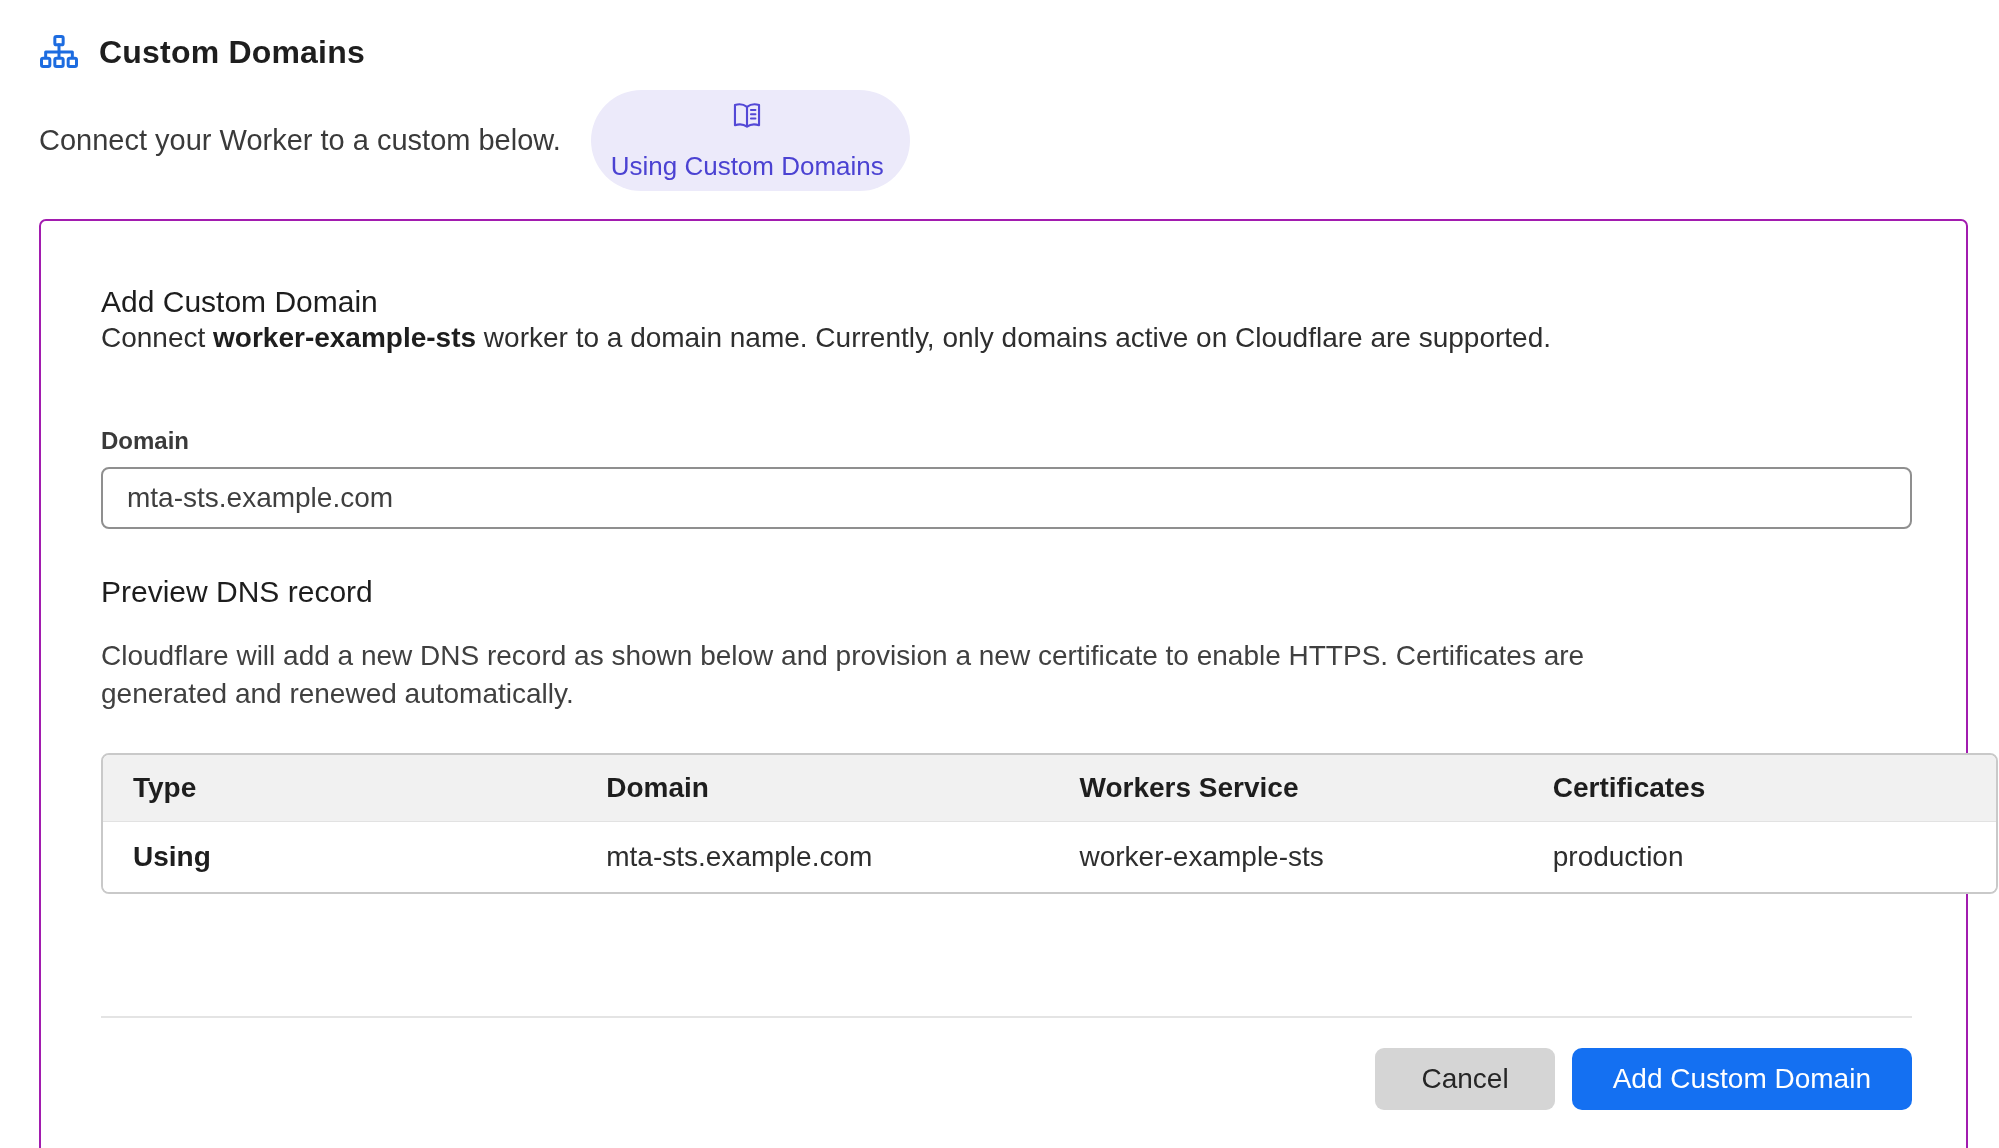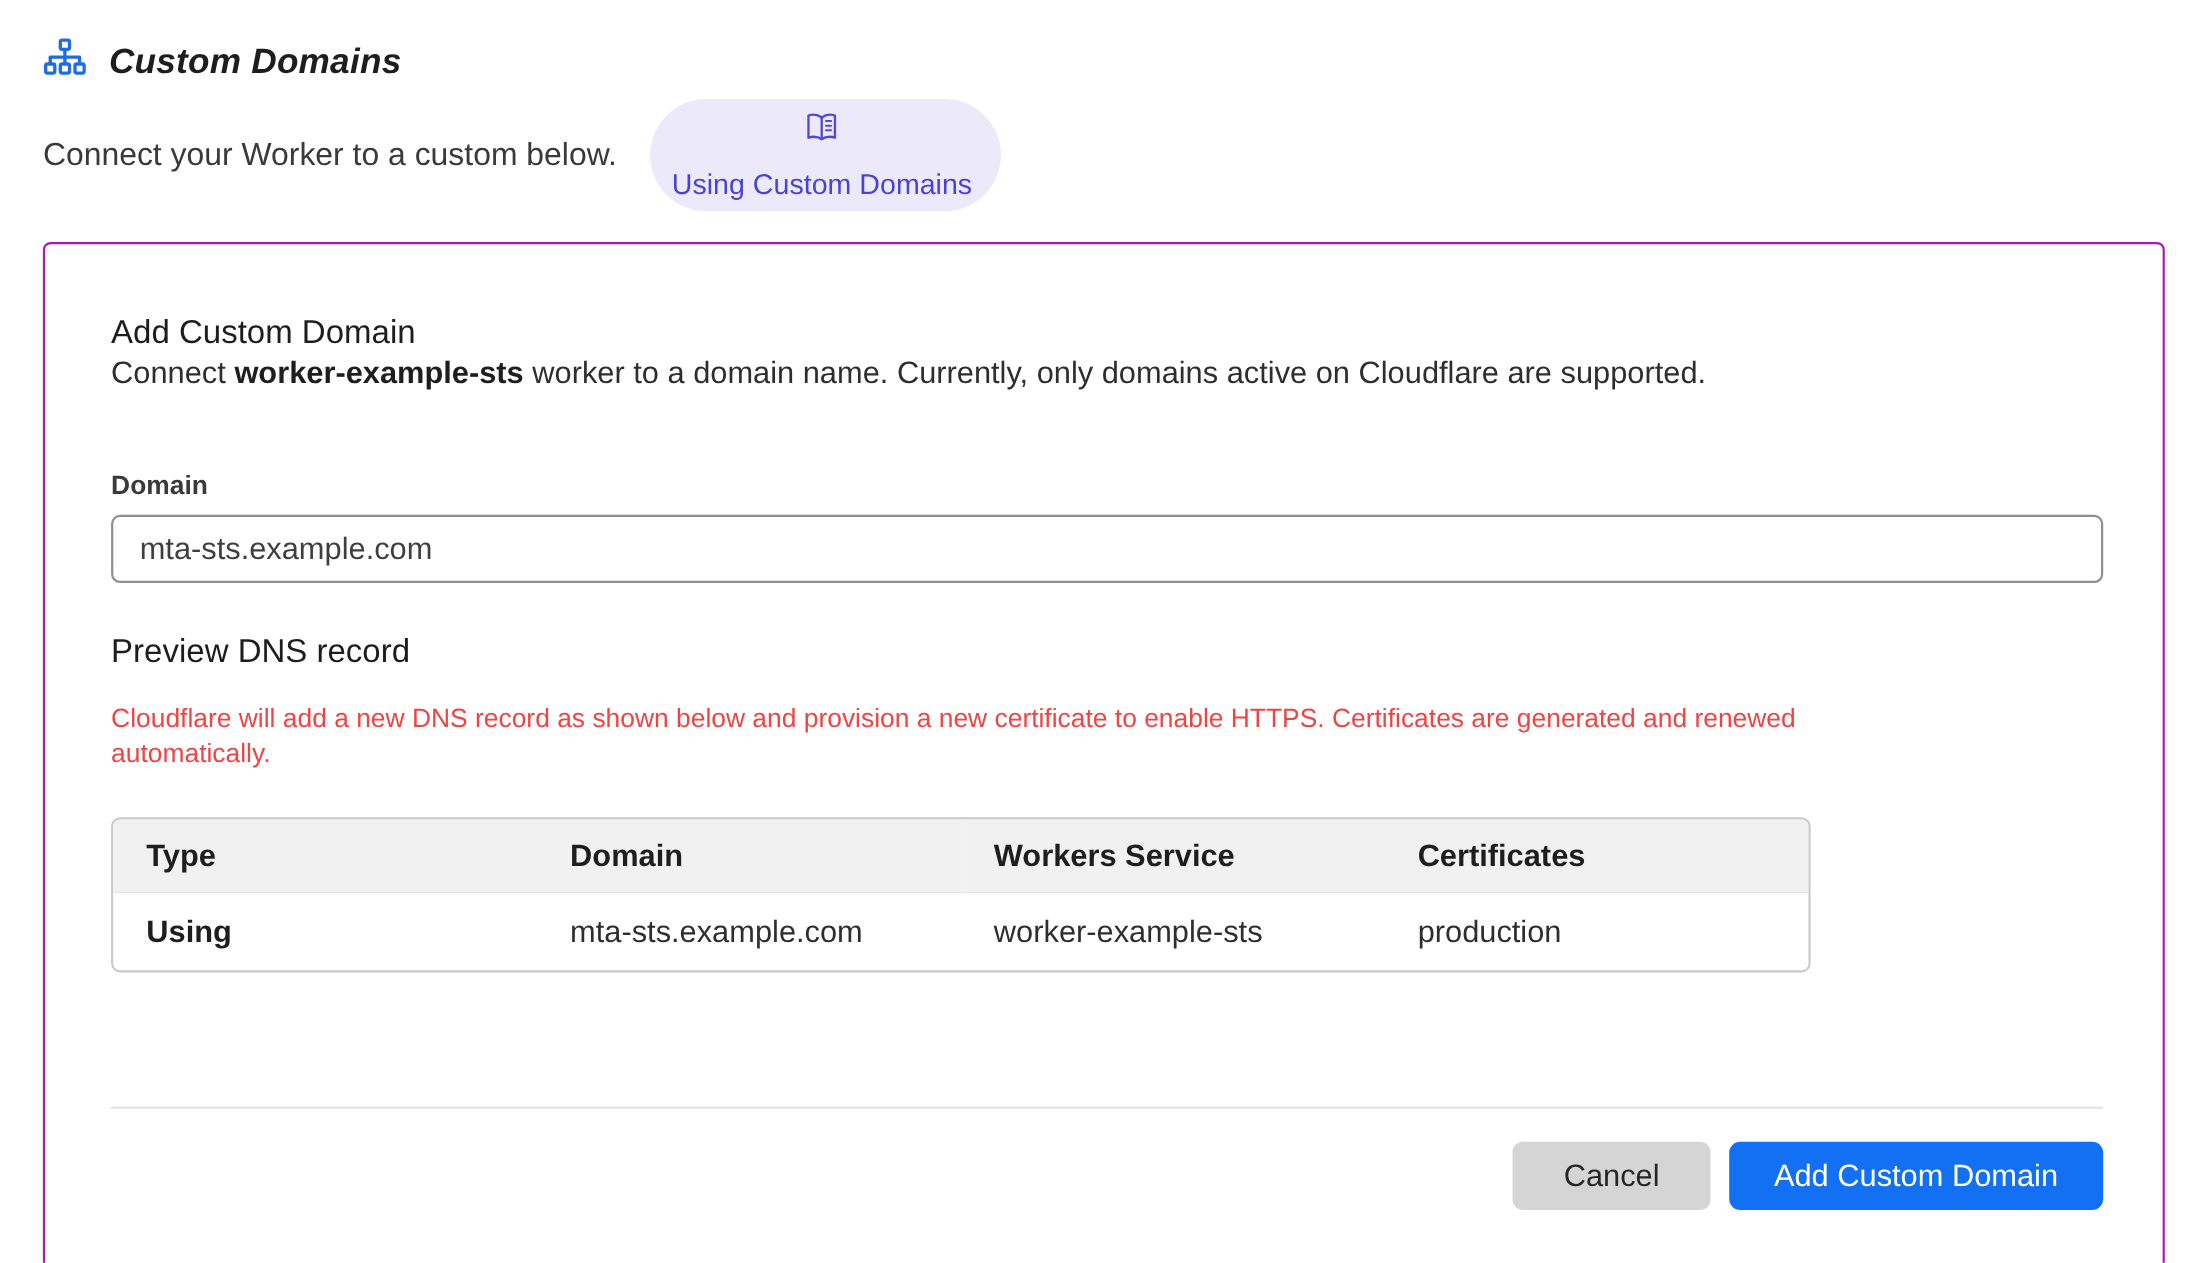--- a/index.html
+++ b/index.html
@@ -5,21 +5,21 @@
   * { margin: 0; padding: 0; box-sizing: border-box; }
   html, body { background: #ffffff; }
   body {
     width: 1999px; height: 1148px; overflow: hidden;
     font-family: "Liberation Sans", "DejaVu Sans", sans-serif;
     color: #1e1e1e;
   }
   .page { padding: 34px 31px 0 39px; }
 
   
-  .title-row { display: flex; align-items: flex-end; gap: 20px; font-style: italic; }
+  .title-row { display: flex; align-items: flex-start; gap: 20px; }
   .title-row h1 { font-size: 32px; font-weight: 700; color: #1e1e1e; letter-spacing: .2px; }
   .sitemap-icon svg { display: block; }
 
   .subtitle-row { display: flex; align-items: center; margin-top: 16px; }
   .subtitle { font-size: 29px; color: #3a3a3a; }
   .docs-badge {
     margin-left: 30px; display: inline-flex; align-items: center; gap: 14px;
     background: #eceafa; border-radius: 999px; padding: 9px 26px 9px 20px;
     cursor: pointer; border: none; flex-direction: column;
   }
@@ -38,25 +38,25 @@
   .field-label { display: block; margin-top: 70px; font-size: 24px; font-weight: 700; color: #3a3a3a; }
   .domain-input {
     margin-top: 12px; width: 1811px; height: 62px;
     border: 2px solid #8f8f8f; border-radius: 8px;
     padding: 0 24px; font-size: 28px; color: #3f3f3f;
     font-family: "Liberation Sans", "DejaVu Sans", sans-serif;
     outline: none; background: #fff;
   }
 
   .preview-heading { margin-top: 46px; }
-  .preview-desc { margin-top: 28px; max-width: 1560px; font-size: 24px; color: #ef4444; line-height: 1.36; }
+  .preview-desc { margin-top: 28px; max-width: 1560px; font-size: 28px; color: #404040; line-height: 1.36; }
 
   
   table.dns-table {
-    margin-top: 40px; width: 1545px;
+    margin-top: 40px; width: 1897px;
     border-collapse: separate; border-spacing: 0;
     border: 2px solid #c9c9c9; border-radius: 8px;
     overflow: hidden; font-size: 28px;
   }
   .dns-table th {
     background: #f1f1f1; text-align: left; font-weight: 600; color: #1e1e1e;
     padding: 17px 30px; height: 65px; border-bottom: 1px solid #e2e2e2; width: 25%;
   }
   .dns-table td { padding: 19px 30px; height: 68px; color: #2e2e2e; background: #fff; }
   .dns-table td.type-cell { font-weight: 700; color: #1e1e1e; }

